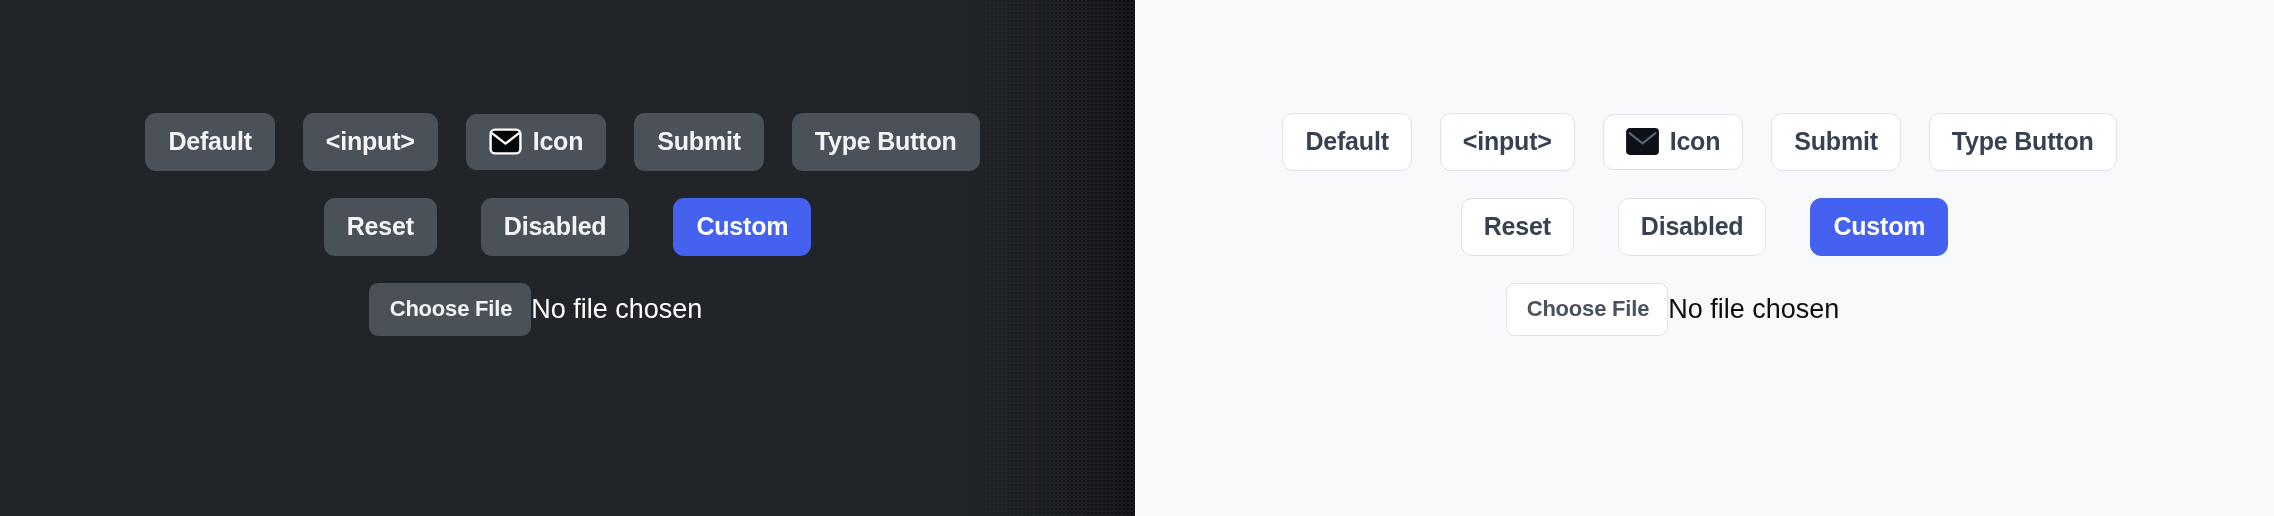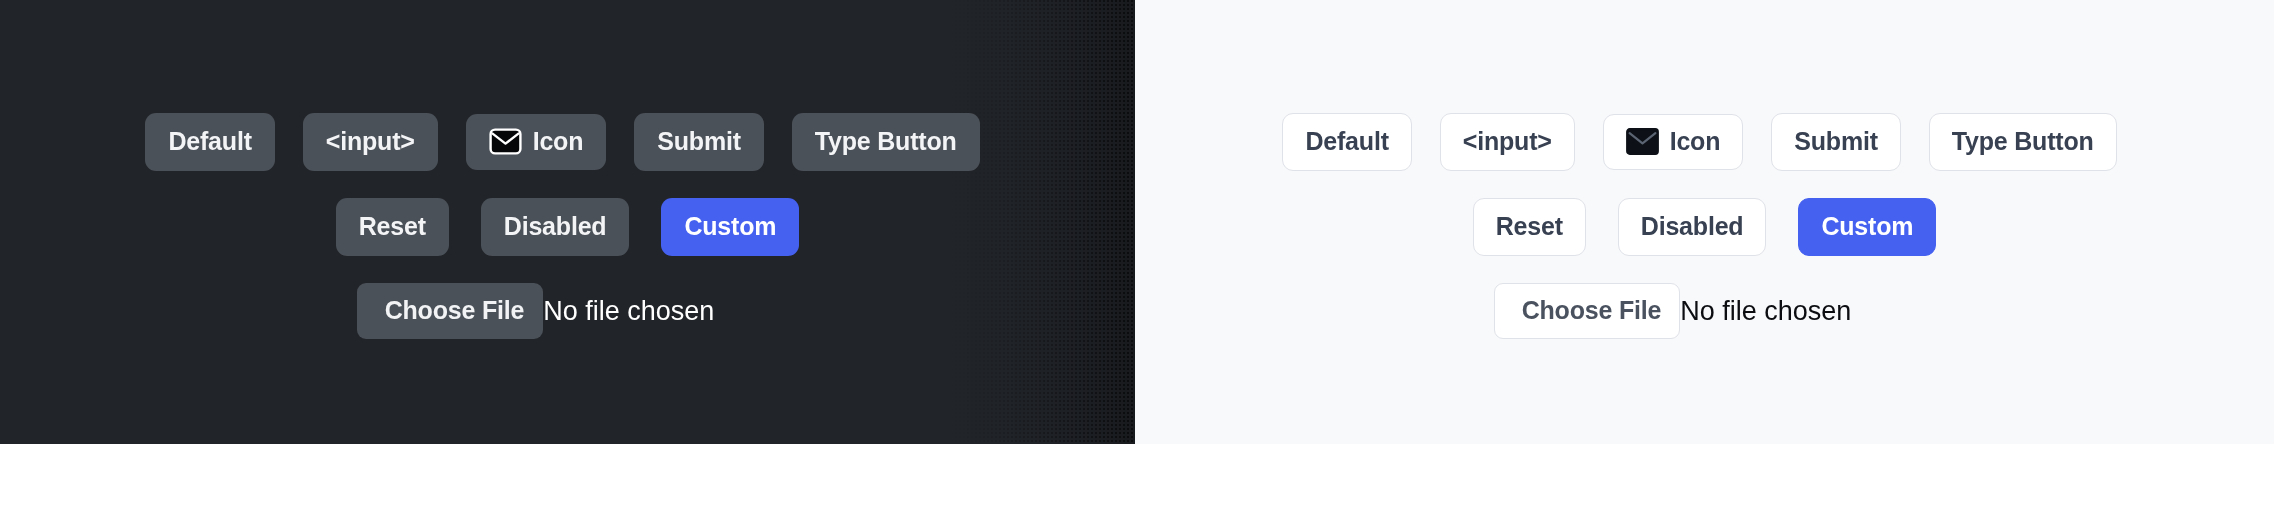--- a/index.html
+++ b/index.html
@@ -16,21 +16,21 @@
     position: relative;
     width: 2274px;
     height: 516px;
     display: flex;
     flex-direction: row;
   }
 
   
   .panel {
     position: relative;
-    height: 444px;
+    height: 516px;
     box-sizing: border-box;
     overflow: hidden;
   }
   .panel--dark {
     width: 1135px;
     background: #212429;
   }
   
   .panel--dark::after {
     content: "";
@@ -63,21 +63,21 @@
 
   
   .btn-row {
     display: flex;
     flex-direction: row;
     align-items: center;
     justify-content: center;
     flex-wrap: nowrap;
   }
   .row-1 { gap: 28px; }
-  .row-2 { gap: 32px; margin-top: 27px; }
+  .row-2 { gap: 44px; margin-top: 27px; }
   .row-3 { margin-top: 27px; display: flex; align-items: center; }
 
   
   .btn {
     display: inline-flex;
     align-items: center;
     justify-content: center;
     gap: 11px;
     box-sizing: border-box;
     font-family: "Liberation Sans", sans-serif;
@@ -136,25 +136,25 @@
 
   
   .file-control {
     display: inline-flex;
     align-items: center;
     gap: 0;
   }
   .file-btn {
     font-family: "Liberation Sans", sans-serif;
     font-weight: bold;
-    font-size: 25px;
+    font-size: 22px;
     line-height: 1;
     letter-spacing: -0.2px;
     border-radius: 9px;
-    padding: 14px 18px 15px 27px;
+    padding: 14px 18px 15px 20px;
     white-space: nowrap;
     cursor: pointer;
     user-select: none;
     box-sizing: border-box;
     border: 1px solid transparent;
   }
   .panel--dark .file-btn {
     background: #4b5158;
     color: #f1f3f5;
   }

